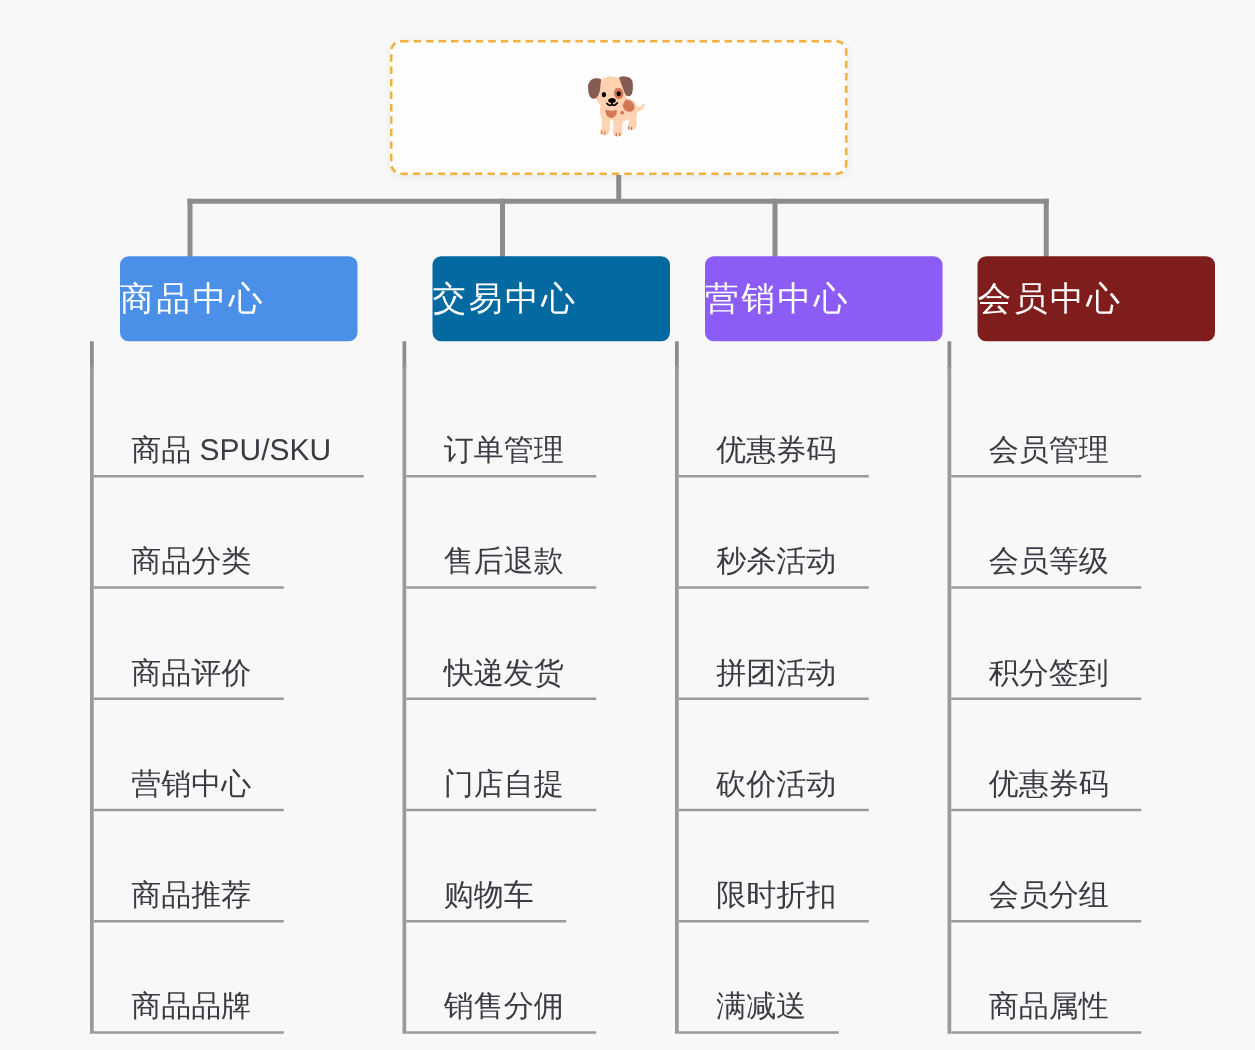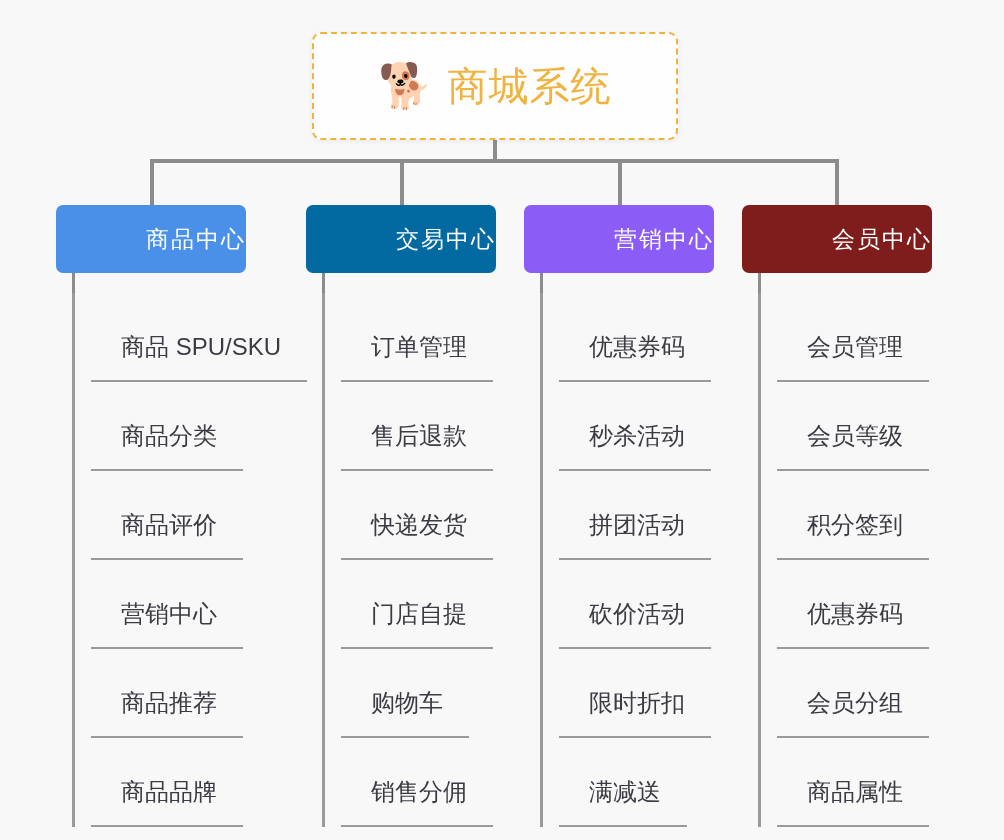--- a/index.html
+++ b/index.html
@@ -77,25 +77,26 @@
   .branch {
     position: absolute;
     top: 205px;
   }
   .branch-box {
     width: 190px;
     height: 68px;
     border-radius: 7px;
     display: flex;
     align-items: center;
-    justify-content: flex-end;
+    justify-content: flex-start;
     color: #ffffff;
-    font-size: 23px;
+    font-size: 27px;
     letter-spacing: 2px;
     box-sizing: border-box;
+    margin-left: 40px;
   }
   .branch-neck {         
     position: absolute;
     left: 16px;
     top: 68px;
     width: 3px;
     height: 22px;
     background: #8c8c8c;
   }
 
@@ -109,40 +110,39 @@
     margin: 0;
     list-style: none;
   }
   .leaf {
     height: 89px;
     position: relative;
     box-sizing: border-box;
   }
   .leaf-inner {
     position: absolute;
-    left: 16px;
+    left: 0;
     bottom: 0;
     border-bottom: 2px solid #9a9a9a;
-    padding: 0 26px 20px 30px;
+    padding: 0 26px 6px 30px;
     white-space: nowrap;
   }
   .leaf-label {
     font-size: 24px;
     color: #3b3b43;
     line-height: 1.1;
   }
 </style>
 </head>
 <body style="background: rgb(248, 248, 248);">
 
 <div class="canvas">
 
   <div class="root-node" style="border-color: rgb(240, 179, 63);">
     <span class="root-emoji">🐕</span>
-    <span class="root-title" style="color: rgb(240, 179, 63);">商城系统</span>
   </div>
 
   <div class="conn conn-stem"></div>
   <div class="conn conn-bar"></div>
   <div class="conn conn-drop" style="left:150px"></div>
   <div class="conn conn-drop" style="left:400px"></div>
   <div class="conn conn-drop" style="left:618px"></div>
   <div class="conn conn-drop" style="left:835px"></div>
 
   <div class="branch" style="left:56px">

